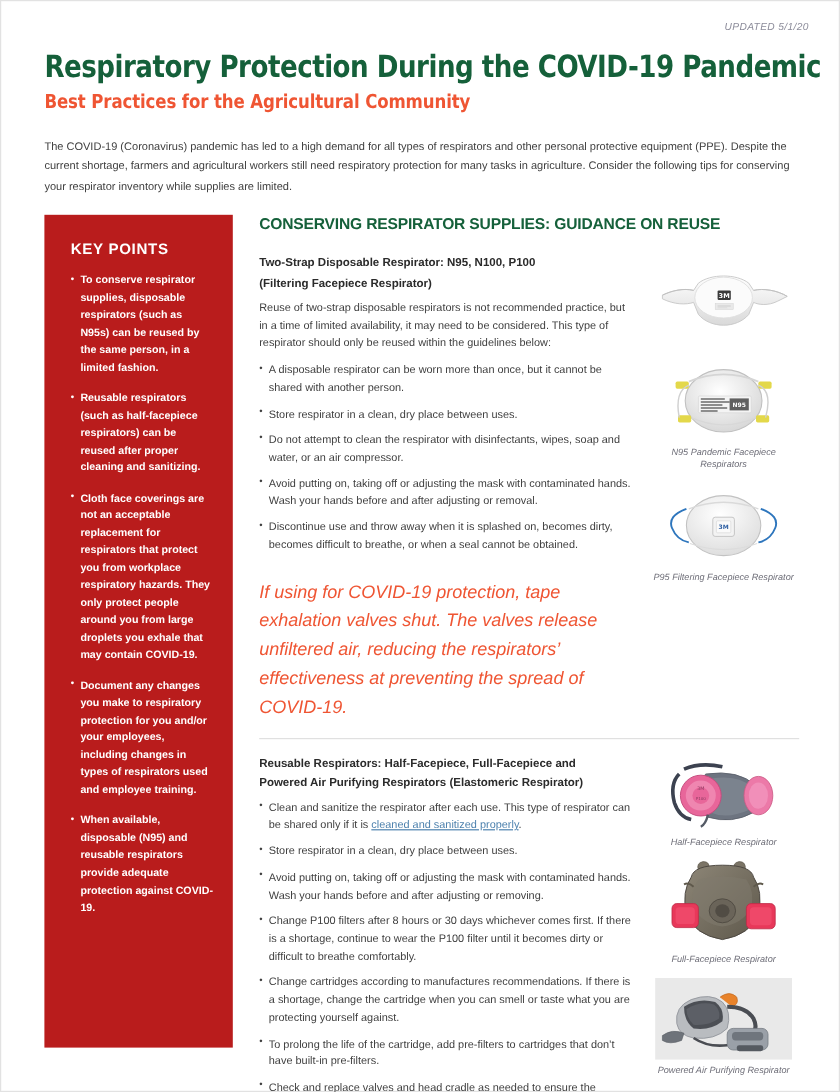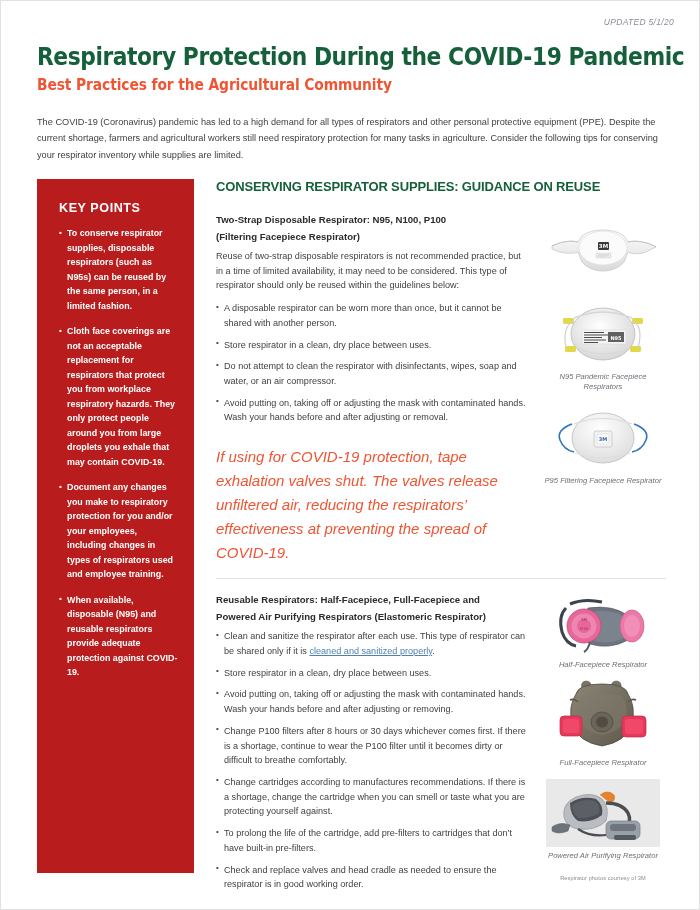--- a/index.html
+++ b/index.html
@@ -185,20 +185,21 @@
     <div class="doc-title">Respiratory Protection During the COVID-19 Pandemic</div>
     <div class="doc-subtitle">Best Practices for the Agricultural Community</div>
   </div>
 
   <div class="intro">The COVID-19 (Coronavirus) pandemic has led to a high demand for all types of respirators and other personal protective equipment (PPE). Despite the current shortage, farmers and agricultural workers still need respiratory protection for many tasks in agriculture. Consider the following tips for conserving your respirator inventory while supplies are limited.</div>
 
   <aside class="sidebar">
     <h2>KEY POINTS</h2>
     <ul class="kp-list">
       <li>To conserve respirator supplies, disposable respirators (such as N95s) can be reused by the same person, in a limited fashion.</li>
+      <li>Reusable respirators (such as half-facepiece respirators) can be reused after proper cleaning and sanitizing.</li>
       <li>Cloth face coverings are not an acceptable replacement for respirators that protect you from workplace respiratory hazards. They only protect people around you from large droplets you exhale that may contain COVID-19.</li>
       <li>Document any changes you make to respiratory protection for you and/or your employees, including changes in types of respirators used and employee training.</li>
       <li>When available, disposable (N95) and reusable respirators provide adequate protection against COVID-19.</li>
     </ul>
   </aside>
 
   <main class="main">
 
     <div class="section-head">CONSERVING RESPIRATOR SUPPLIES: GUIDANCE ON REUSE</div>
 
@@ -207,20 +208,21 @@
         <div class="sub-head">
           <span>Two-Strap Disposable Respirator: N95, N100, P100</span><br>
           <span>(Filtering Facepiece Respirator)</span>
         </div>
         <p class="para">Reuse of two-strap disposable respirators is not recommended practice, but in a time of limited availability, it may need to be considered. This type of respirator should only be reused within the guidelines below:</p>
         <ul class="bullets">
           <li>A disposable respirator can be worn more than once, but it cannot be shared with another person.</li>
           <li>Store respirator in a clean, dry place between uses.</li>
           <li>Do not attempt to clean the respirator with disinfectants, wipes, soap and water, or an air compressor.</li>
           <li>Avoid putting on, taking off or adjusting the mask with contaminated hands. Wash your hands before and after adjusting or removal.</li>
+          <li>Discontinue use and throw away when it is splashed on, becomes dirty, becomes difficult to breathe, or when a seal cannot be obtained.</li>
         </ul>
         <p class="note">If using for COVID-19 protection, tape exhalation valves shut. The valves release unfiltered air, reducing the respirators’ effectiveness at preventing the spread of COVID-19.</p>
       </div>
 
       <div class="photocol">
 
         <div class="photo-item">
           <svg class="ph" width="118" height="72" viewBox="0 0 118 72">
             <defs>
               <linearGradient id="g1" x1="0" y1="0" x2="0" y2="1">

